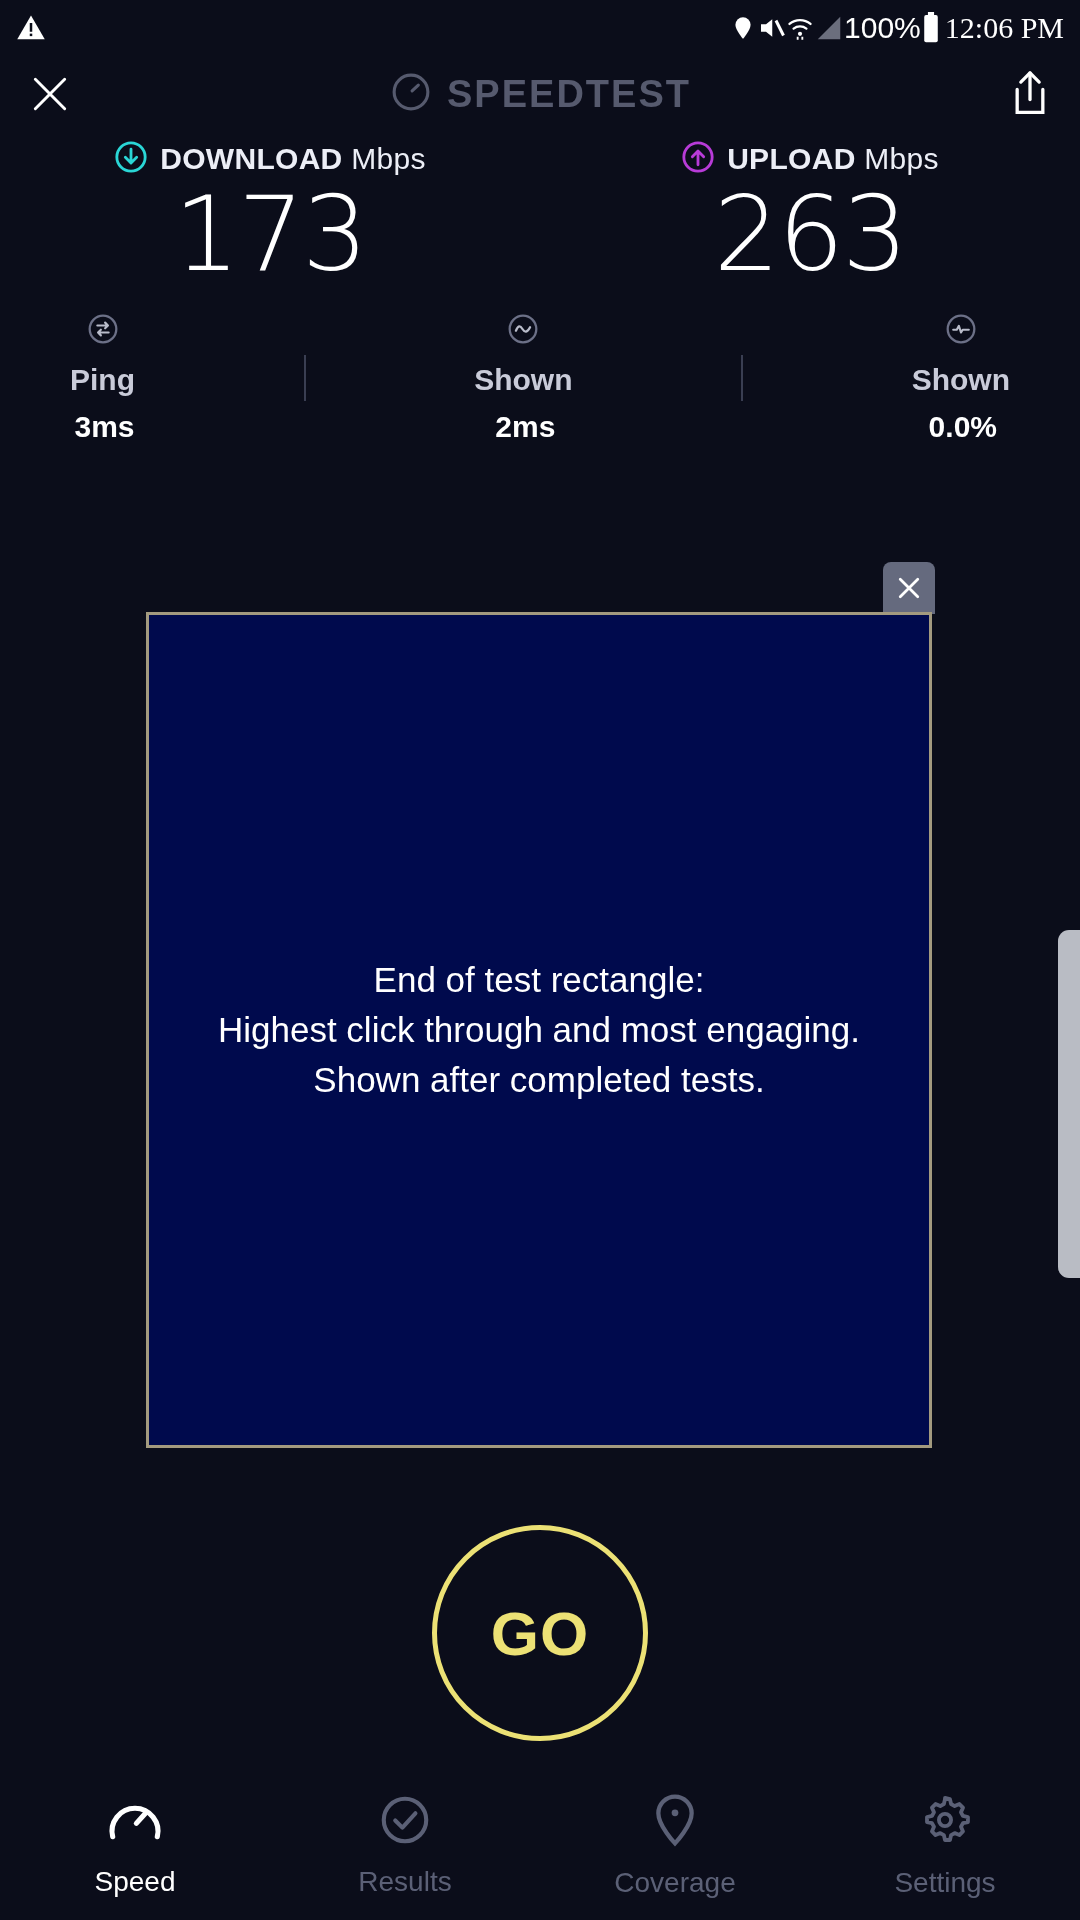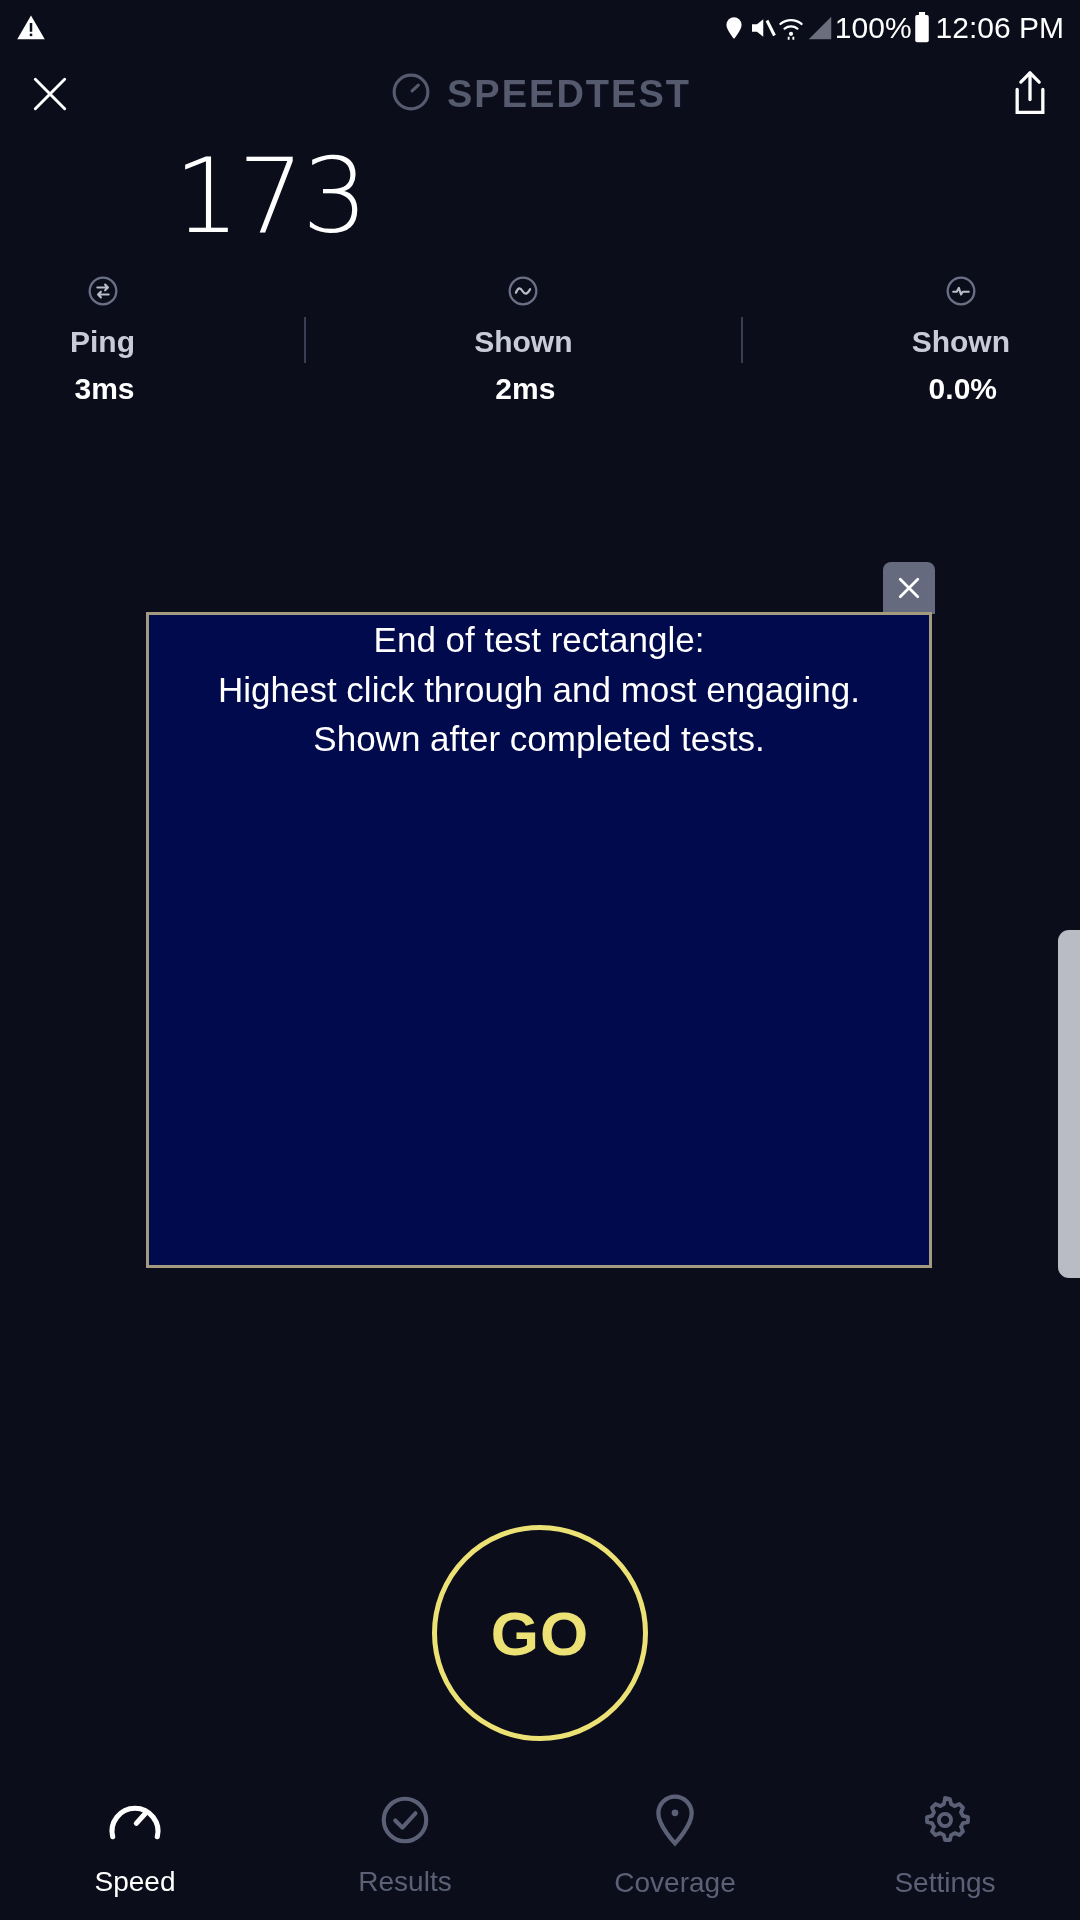--- a/index.html
+++ b/index.html
@@ -18,21 +18,21 @@
   }
   .sb-left { display:flex; align-items:center; }
   .sb-right { margin-left:auto; display:flex; align-items:center; gap:0;text-align:center; }
   .sb-icon { display:flex; align-items:center; justify-content:center; }
   .sb-battery-text {
     color:#ffffff; font-size:30px; letter-spacing:0px; line-height:1;
     font-family:"Liberation Sans", sans-serif;
   }
   .sb-time {
     color:#ffffff; font-size:30px; line-height:1; margin-left:4px;
-    font-family:Liberation Sans, sans-serif;
+    font-family:Liberation Serif, serif;
   }
 
   
   .header {
     position:absolute; top:56px; left:0; width:1080px; height:76px;
     display:flex; align-items:center; padding:0 28px;
   }
   .close-x { width:44px; height:44px; cursor:pointer; }
   .brand {
     position:absolute; left:0; width:1080px; text-align:center;
@@ -68,23 +68,23 @@
   .pjl-val { color:#ffffff; font-size:30px; font-weight:bold; margin-left:4px; }
   .pjl-sep { width:2px; height:46px; background:#3a3e52; }
 
   
   .ad-close {
     position:absolute; left:883px; top:562px; width:52px; height:52px;
     background:#656a7e; border-radius:8px 8px 0 0;
     display:flex; align-items:center; justify-content:center; cursor:pointer;
   }
   .ad-rect {
-    position:absolute; left:146px; top:612px; width:786px; height:656px;
+    position:absolute; left:146px; top:612px; width:786px; height:836px;
     background:#000a4d; border:3px solid #a39a7f;
-    display:flex; align-items:flex-start; justify-content:center;
+    display:flex; align-items:center; justify-content:center;
   }
   .ad-text {
     color:#ffffff; font-size:35px; line-height:1.42; text-align:center;
     font-family:"Liberation Sans", sans-serif;
   }
 
   
   .scrollbar {
     position:absolute; right:0px; top:930px; width:22px; height:348px;
     background:#b9bcc4; border-radius:11px 0 0 11px;
@@ -186,23 +186,50 @@
         <path d="M12 1.5 L12 16" stroke="#ffffff" stroke-width="1.8" stroke-linecap="round"></path>
         <path d="M7 6.5 L12 1.5 L17 6.5" stroke="#ffffff" stroke-width="1.8" fill="none" stroke-linecap="round" stroke-linejoin="round"></path>
         <path d="M5 10.5 L5 23 L19 23 L19 10.5" stroke="#ffffff" stroke-width="1.8" fill="none" stroke-linecap="round"></path>
       </svg>
     </div>
   </div>
 
   <div class="results">
     <div class="dl-ul-row">
       <div class="metric-col">
+        <div class="metric-head">
+          <span>
+            <svg width="34" height="34" viewBox="0 0 24 24">
+              <circle cx="12" cy="12" r="10" stroke="#2ad6d6" stroke-width="2" fill="none"></circle>
+              <path d="M12 6.5 L12 16 M8 12.2 L12 16.2 L16 12.2" stroke="#2ad6d6" stroke-width="2" fill="none" stroke-linecap="round" stroke-linejoin="round"></path>
+            </svg>
+          </span>
+          <span class="metric-label">
+            <span>DOWNLOAD</span>
+            <span class="unit">Mbps</span>
+          </span>
+        </div>
         <div class="metric-value">173</div>
       </div>
 
+      <div class="metric-col">
+        <div class="metric-head">
+          <span>
+            <svg width="34" height="34" viewBox="0 0 24 24">
+              <circle cx="12" cy="12" r="10" stroke="#b83bd8" stroke-width="2" fill="none"></circle>
+              <path d="M12 17.5 L12 8 M8 11.8 L12 7.8 L16 11.8" stroke="#b83bd8" stroke-width="2" fill="none" stroke-linecap="round" stroke-linejoin="round"></path>
+            </svg>
+          </span>
+          <span class="metric-label">
+            <span>UPLOAD</span>
+            <span class="unit">Mbps</span>
+          </span>
+        </div>
+        <div class="metric-value">263</div>
+      </div>
     </div>
 
     <div class="pjl-row">
       <div class="pjl-item">
         <span>
           <svg width="34" height="34" viewBox="0 0 24 24">
             <circle cx="12" cy="12" r="9.4" stroke="#6c7087" stroke-width="1.6" fill="none"></circle>
             <path d="M8 9.5 L15 9.5 M13.5 7.5 L15.5 9.5 L13.5 11.5" stroke="#b9bcca" stroke-width="1.5" fill="none" stroke-linecap="round" stroke-linejoin="round"></path>
             <path d="M16 14.5 L9 14.5 M10.5 12.5 L8.5 14.5 L10.5 16.5" stroke="#b9bcca" stroke-width="1.5" fill="none" stroke-linecap="round" stroke-linejoin="round"></path>
           </svg>

